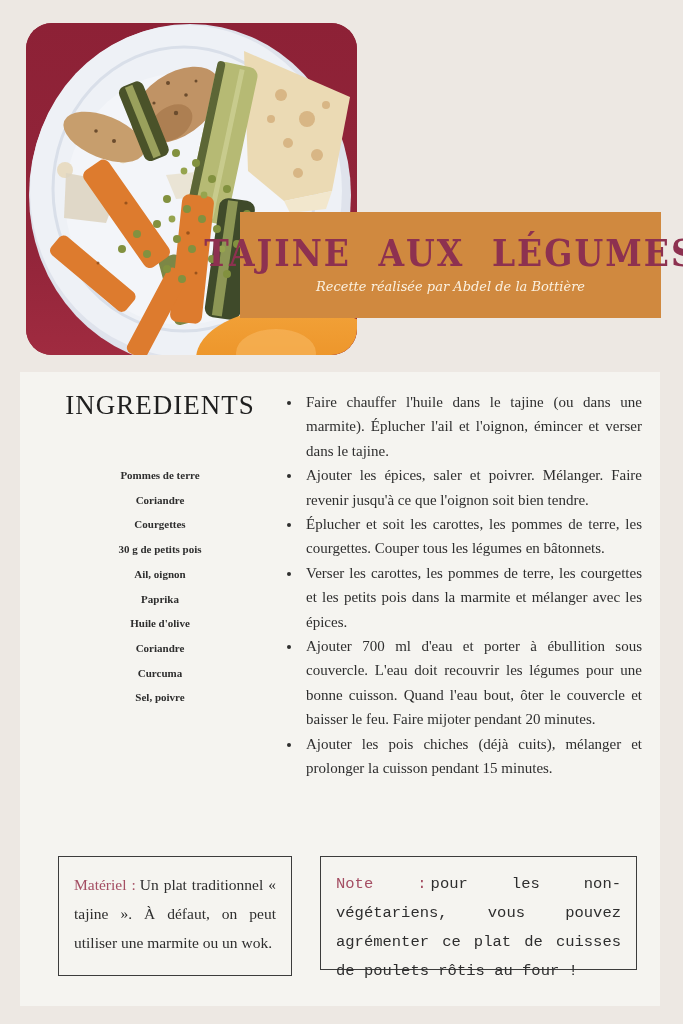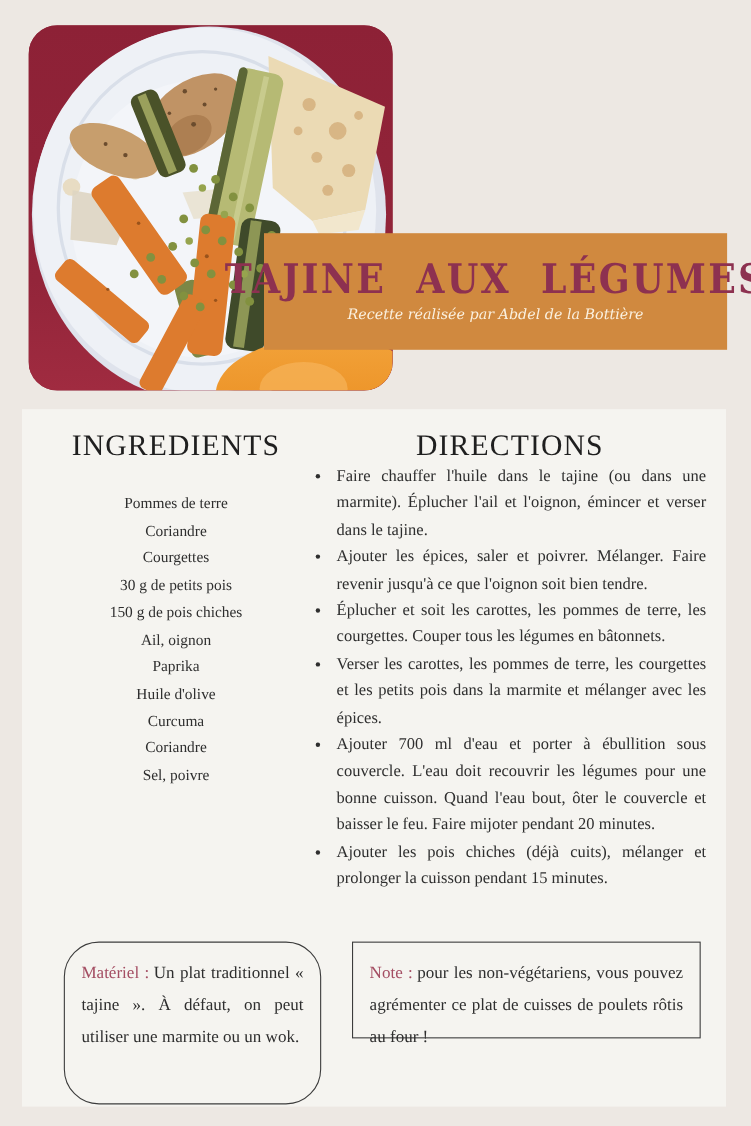--- a/index.html
+++ b/index.html
@@ -73,24 +73,25 @@
   .sec-heading{
     font-family:"Liberation Serif", serif;
     font-size:27px;
     letter-spacing:1px;
     color:var(--heading-color);
     font-weight:400;
     text-align:center;
   }
   .ing-list{
     list-style:none;
-    margin-top:26px;
-    font-size:14px;
+    margin-top:42px;
+    font-size:11px;
     line-height:24.7px;
     color:var(--text-color);
+    font-weight:bold;
   }
   .dir-list{
     padding-left:17px;
     font-size:15px;
     line-height:24.4px;
     text-align:justify;
     color:var(--text-color);
   }
   .dir-list li{
     padding-left:4px;
@@ -105,22 +106,22 @@
   }
   .note-box{
     border:1.5px solid var(--box-border);
     background:transparent;
     padding:13px 15px;
     font-size:15.5px;
     line-height:29px;
     text-align:justify;
     color:var(--text-color);
   }
-  .note-box.materiel{width:234px;height:148px;border-radius:32px;}
-  .note-box.general{flex:1;height:88px;}
+  .note-box.materiel{width:234px;height:120px;}
+  .note-box.general{flex:1;height:114px;font-family:Liberation Mono, monospace;}
   .note-label{color:var(--note-label-color);margin-right:4px;}
 </style>
 </head>
 <body>
 
 <div class="stage">
 
   <div class="photo">
     <svg viewBox="0 0 331 332" aria-hidden="true">
       <defs>
@@ -246,32 +247,30 @@
 
   <div class="card">
 
     <div class="col-ing">
       <div class="sec-heading">INGREDIENTS</div>
       <ul class="ing-list">
         <li>Pommes de terre</li>
         <li>Coriandre</li>
         <li>Courgettes</li>
         <li>30 g de petits pois</li>
-        <li>150 g de pois chiches</li>
         <li>Ail, oignon</li>
         <li>Paprika</li>
         <li>Huile d'olive</li>
+        <li>Coriandre</li>
         <li>Curcuma</li>
-        <li>Coriandre</li>
         <li>Sel, poivre</li>
       </ul>
     </div>
 
     <div class="col-dir">
-      <div class="sec-heading">DIRECTIONS</div>
       <ul class="dir-list">
         <li>Faire chauffer l'huile dans le tajine (ou dans une marmite). Éplucher l'ail et l'oignon, émincer et verser dans le tajine.</li>
         <li>Ajouter les épices, saler et poivrer. Mélanger. Faire revenir jusqu'à ce que l'oignon soit bien tendre.</li>
         <li>Éplucher et soit les carottes, les pommes de terre, les courgettes. Couper tous les légumes en bâtonnets.</li>
         <li>Verser les carottes, les pommes de terre, les courgettes et les petits pois dans la marmite et mélanger avec les épices.</li>
         <li>Ajouter 700 ml d'eau et porter à ébullition sous couvercle. L'eau doit recouvrir les légumes pour une bonne cuisson. Quand l'eau bout, ôter le couvercle et baisser le feu. Faire mijoter pendant 20 minutes.</li>
         <li>Ajouter les pois chiches (déjà cuits), mélanger et prolonger la cuisson pendant 15 minutes.</li>
       </ul>
     </div>
 

